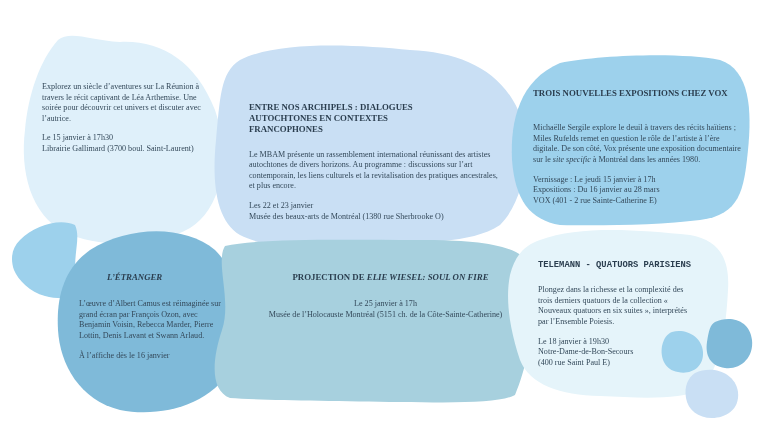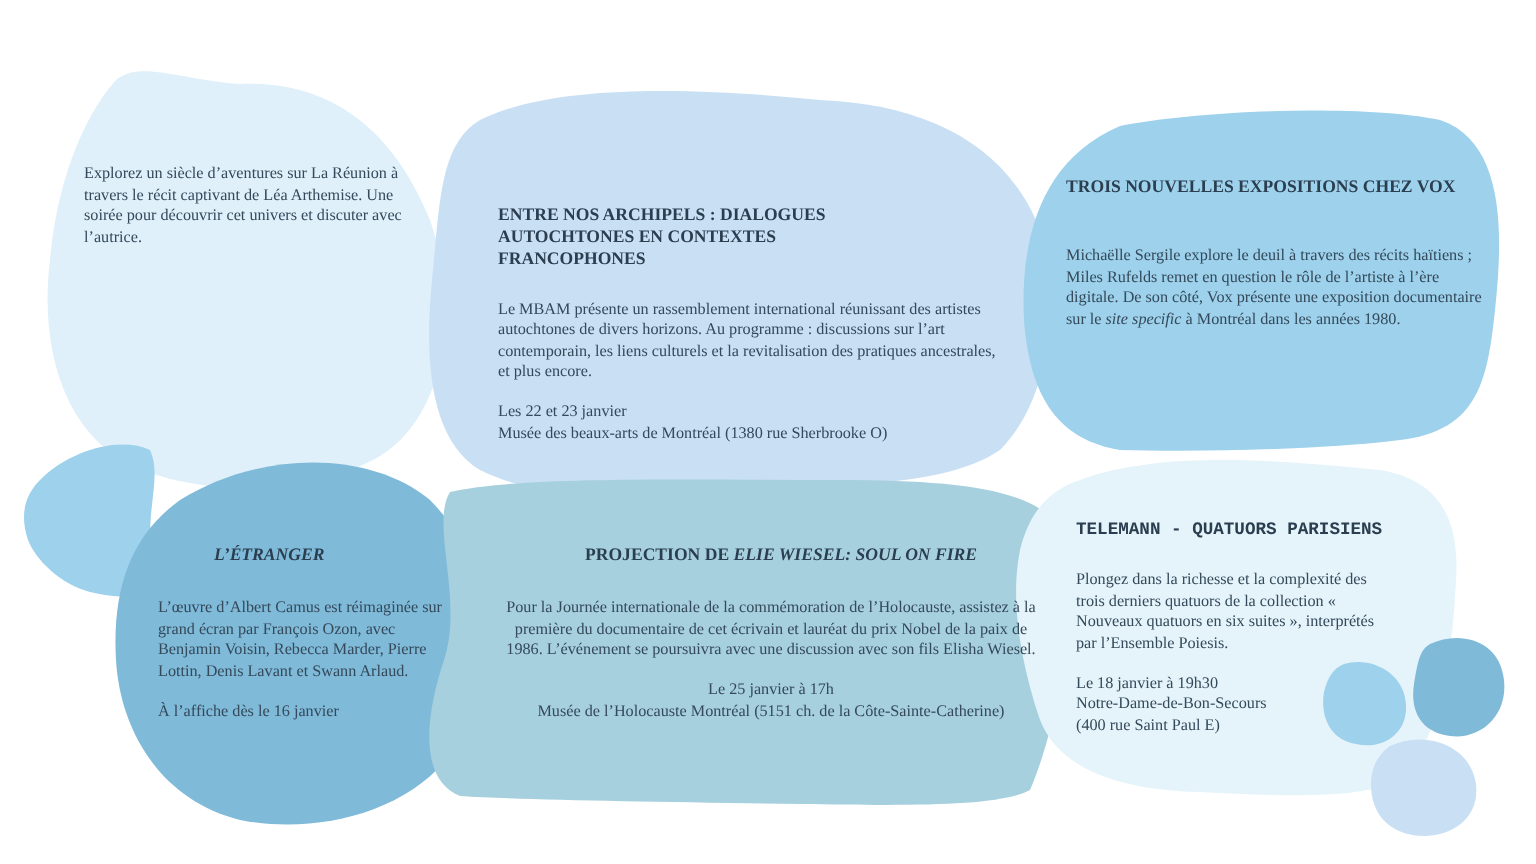--- a/index.html
+++ b/index.html
@@ -30,49 +30,57 @@
 
   <path fill="#e5f4fa" d="M540,240 C580,225 640,230 690,235 C720,240 730,260 728,290 C726,330 720,370 700,390 C680,400 640,398 600,396 C560,395 530,385 520,360 C510,330 505,300 510,275 C515,255 525,245 540,240 Z"></path>
 
   <path fill="#9dd1ec" d="M672,332 C685,328 702,336 703,352 C704,368 690,375 678,372 C665,370 660,358 662,346 C664,338 667,334 672,332 Z"></path>
   <path fill="#7fbad9" d="M715,322 C730,315 750,320 752,340 C754,358 740,370 725,368 C710,366 705,355 707,342 C709,330 710,325 715,322 Z"></path>
   <path fill="#c9dff4" d="M695,373 C712,365 735,372 738,392 C740,410 725,418 712,418 C698,418 688,410 686,398 C684,386 688,378 695,373 Z"></path>
 </svg>
 
 <div class="card" style="left:42px;top:82px;width:175px;">
   <p>Explorez un siècle d’aventures sur La Réunion à travers le récit captivant de Léa Arthemise. Une soirée pour découvrir cet univers et discuter avec l’autrice.</p>
+  <p>
+    <span>Le 15 janvier à 17h30</span><br>
+    <span>Librairie Gallimard (3700 boul. Saint-Laurent)</span>
+  </p>
 </div>
 
 <div class="card" style="left:249px;top:102px;width:250px;">
   <h2 style="width:190px;margin-bottom:14px;">ENTRE NOS ARCHIPELS : DIALOGUES AUTOCHTONES EN CONTEXTES FRANCOPHONES</h2>
   <p>Le MBAM présente un rassemblement international réunissant des artistes autochtones de divers horizons. Au programme : discussions sur l’art contemporain, les liens culturels et la revitalisation des pratiques ancestrales, et plus encore.</p>
   <p>
     <span>Les 22 et 23 janvier</span><br>
     <span>Musée des beaux-arts de Montréal (1380 rue Sherbrooke O)</span>
   </p>
 </div>
 
 <div class="card" style="left:533px;top:88px;width:210px;">
   <h2 style="margin-bottom:24px;">TROIS NOUVELLES EXPOSITIONS CHEZ VOX</h2>
   <p>
     <span>Michaëlle Sergile explore le deuil à travers des récits haïtiens ; Miles Rufelds remet en question le rôle de l’artiste à l’ère digitale. De son côté, Vox présente une exposition documentaire sur le </span><i>site specific</i><span> à Montréal dans les années 1980.</span>
   </p>
+  <p>
+    <span>Vernissage : Le jeudi 15 janvier à 17h</span><br>
+    <span>Expositions : Du 16 janvier au 28 mars</span><br>
+    <span>VOX (401 - 2 rue Sainte-Catherine E)</span>
+  </p>
 </div>
 
 <div class="card" style="left:79px;top:272px;width:150px;">
   <h2 style="margin-left:28px;margin-bottom:16px;"><i>L’ÉTRANGER</i></h2>
   <p>L’œuvre d’Albert Camus est réimaginée sur grand écran par François Ozon, avec Benjamin Voisin, Rebecca Marder, Pierre Lottin, Denis Lavant et Swann Arlaud.</p>
   <p>À l’affiche dès le 16 janvier</p>
 </div>
 
 <div class="card" style="left:253px;top:272px;width:265px;text-align:center;">
   <h2 style="margin-left:10px;margin-bottom:16px;">
     <span>PROJECTION DE </span><i>ELIE WIESEL: SOUL ON FIRE</i>
   </h2>
-  <p>Pour la Journée internationale de la commémoration de l’Holocauste, assistez à la première du documentaire de cet écrivain et lauréat du prix Nobel de la paix de 1986. L’événement se poursuivra avec une discussion avec son fils Elisha Wiesel.</p>
   <p>
     <span>Le 25 janvier à 17h</span><br>
     <span>Musée de l’Holocauste Montréal (5151 ch. de la Côte-Sainte-Catherine)</span>
   </p>
 </div>
 
 <div class="card" style="left:538px;top:260px;width:160px;">
   <h2 style="white-space:nowrap;margin-bottom:14px;font-family:Liberation Mono, monospace;">TELEMANN - QUATUORS PARISIENS</h2>
   <p>Plongez dans la richesse et la complexité des trois derniers quatuors de la collection « Nouveaux quatuors en six suites », interprétés par l’Ensemble Poiesis.</p>
   <p>

